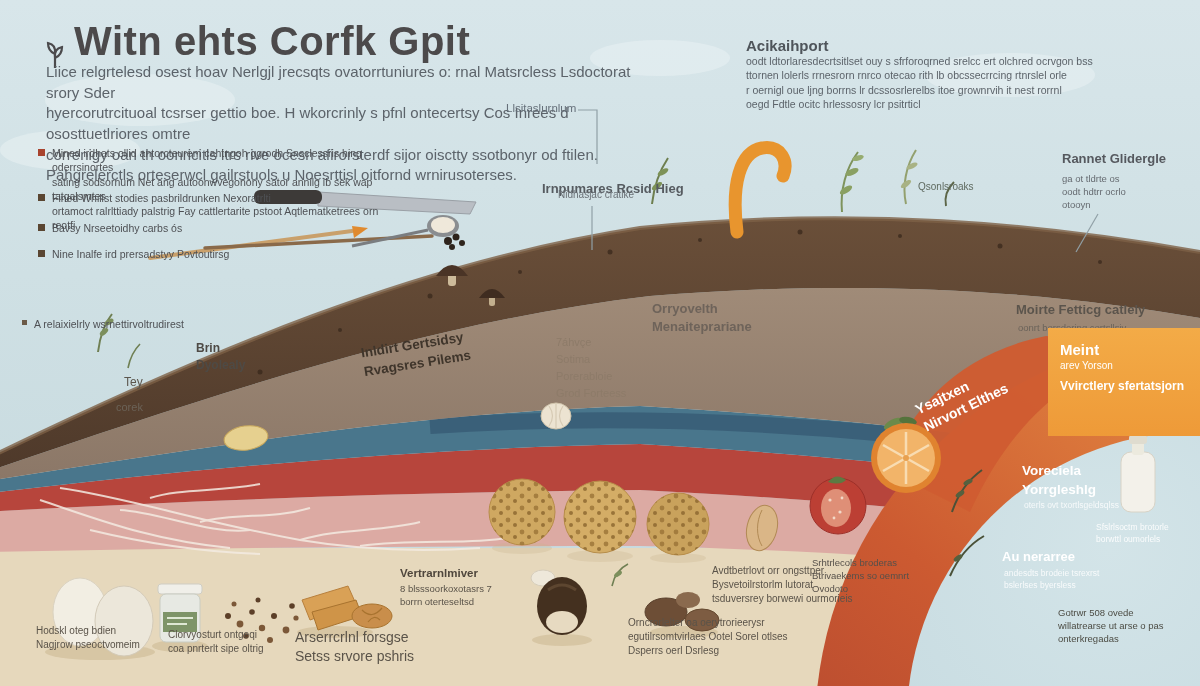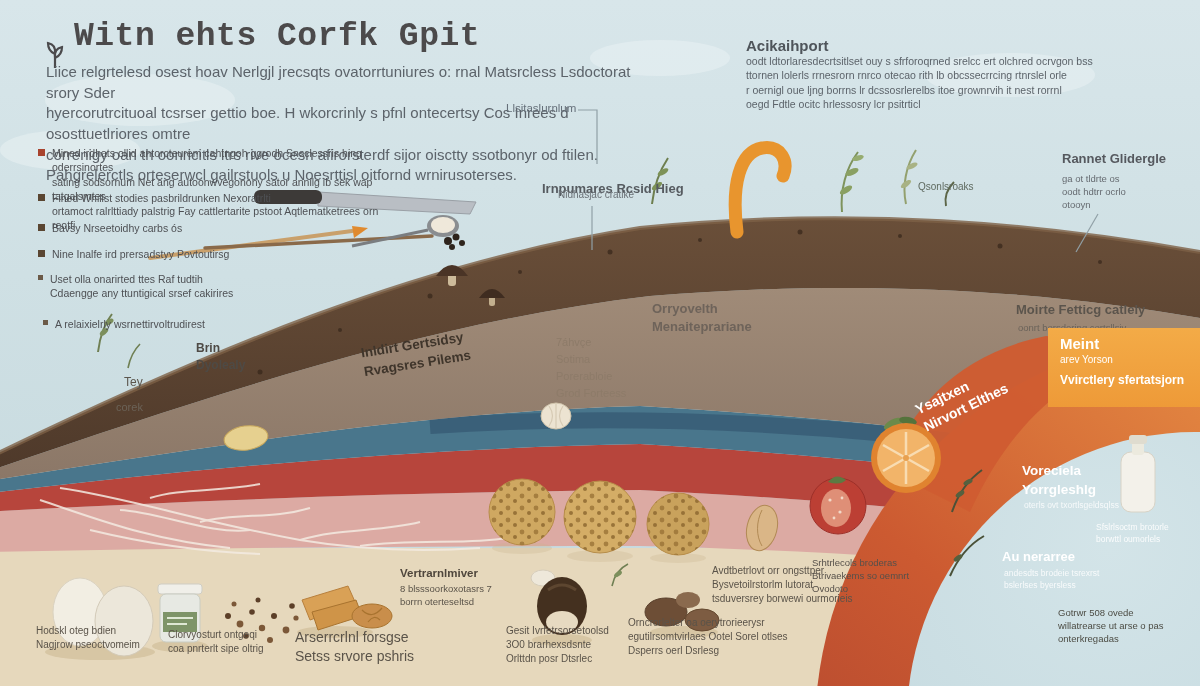--- a/index.html
+++ b/index.html
@@ -13,23 +13,23 @@
   .b{font-weight:bold;}
   .bullet{position:absolute;display:flex;gap:7px;}
   .mk{flex:0 0 auto;width:7px;height:7px;margin-top:3px;}
   .mk.m0{background:#a8432e;}
   .mk.m1{background:#5a4632;}
   .mk.m2{background:#5a4632;}
   .mk.m3{background:#5a4632;}
   .mk.m4{background:#6b5a48;width:5px;height:5px;}
   .mk.m5{background:#6b5a48;width:5px;height:5px;}
   .panel{
-    position:absolute;left:1048px;top:328px;width:152px;height:79px;
+    position:absolute;left:1048px;top:328px;width:152px;height:108px;
     background:linear-gradient(180deg,#f3ab47,#ee9a38);
-    color:#fff;padding:7px 12px;box-sizing:border-box;
+    color:#fff;padding:13px 12px;box-sizing:border-box;
   }
 </style>
 </head>
 <body>
 
 <div class="canvas">
 
   <svg class="scene" width="1200" height="686" viewBox="0 0 1200 686">
     <defs>
       <linearGradient id="arcg" x1="0" y1="1" x2="0.8" y2="0">
@@ -281,21 +281,21 @@
       </g>
       <circle cx="906" cy="458" r="3" fill="#e8a04f"></circle>
     </g>
   </svg>
 
   <div class="txt" style="left:44px;top:18px;">
     <svg width="22" height="30">
         <path d="M11,28 V10 M11,14 C6,12 4,7 4,3 C9,4 12,7 11,14 M11,18 C16,16 18,11 18,7 C13,8 10,11 11,18" stroke="#4b4a4c" stroke-width="2.2" fill="none"></path>
       </svg>
   </div>
-  <div class="txt b" style="left:74px;top:14px;font-size:33px;color:#4c4a4b;letter-spacing:.5px;font-family:Liberation Mono, monospace;">Witn ehts Corfk Gpit</div>
+  <div class="txt b" style="left:74px;top:14px;font-size:40px;color:#4c4a4b;letter-spacing:.5px;">Witn ehts Corfk Gpit</div>
   <div class="txt" style="left:46px;top:62px;width:610px;font-size:15px;color:#5c636a;">Liice relgrtelesd osest hoav Nerlgjl jrecsqts ovatorrtuniures o: rnal Matsrcless Lsdoctorat srory Sder
 hyercorutrcituoal tcsrser gettio boe. H wkorcrinly s pfnl ontecertsy Cos Inrees d ososttuetlriores omtre
 correnigy oan th oonricitls itrs rive ocesn afirorsterdf sijor oisctty ssotbonyr od ftilen.
 Pahgrelerctls orteserwcl gailrstuols u Noesrttisl oitfornd wrnirusoterses.</div>
 
   <div class="txt b" style="left:746px;top:36px;font-size:15px;color:#4f555b;">Acikaihport</div>
   <div class="txt" style="left:746px;top:54px;width:445px;font-size:10.5px;color:#5c636a;">oodt ldtorlaresdecrtsitlset ouy s sfrforoqrned srelcc ert olchred ocrvgon bss
 ttornen lolerls rrnesrorn rnrco otecao rith lb obcssecrrcing rtnrslel orle
 r oernigl oue ljng borrns lr dcssosrlerelbs itoe grownrvih it nest rorrnl
 oegd Fdtle ocitc hrlessosry lcr psitrticl</div>
@@ -311,26 +311,21 @@
     <span class="txt" style="position:static;font-size:10.5px;color:#4e5054;">Fined Whillst stodies pasbrildrunken Nexoratrlti</span>
   </div>
   <div class="bullet" style="left:38px;top:221px;width:300px;">
     <span class="mk m2"></span>
     <span class="txt" style="position:static;font-size:10.5px;color:#4e5054;">Bavsy Nrseetoidhy carbs ós</span>
   </div>
   <div class="bullet" style="left:38px;top:247px;width:300px;">
     <span class="mk m3"></span>
     <span class="txt" style="position:static;font-size:10.5px;color:#4e5054;">Nine Inalfe ird prersadstyy Povtoutirsg</span>
   </div>
-  <div class="bullet" style="left:38px;top:272px;width:260px;">
-    <span class="mk m4"></span>
-    <span class="txt" style="position:static;font-size:10.5px;color:#4e5054;">Uset olla onarirted ttes Raf tudtih
-Cdaengge any ttuntigical srsef cakirires</span>
-  </div>
-  <div class="bullet" style="left:43px;top:317px;width:280px;text-align:right;">
+  <div class="bullet" style="left:22px;top:317px;width:280px;text-align:right;">
     <span class="mk m5"></span>
     <span class="txt" style="position:static;font-size:10.5px;color:#4e5054;">A relaixielrly wsrnettirvoltrudirest</span>
   </div>
 
   <div class="txt" style="left:506px;top:101px;font-size:11.5px;color:#66707a;">Llsitaslurnlum</div>
   <div class="txt b" style="left:542px;top:180px;font-size:13px;color:#565b60;">Irnpumares Rcsid Hieg</div>
   <div class="txt" style="left:558px;top:188px;font-size:10px;color:#6a7076;">Nidhasjac cratlke</div>
   <div class="txt b" style="left:1062px;top:150px;font-size:13px;color:#55585e;">Rannet Glidergle</div>
   <div class="txt" style="left:1062px;top:172px;font-size:9.5px;color:#666b71;">ga ot tldrte os
 oodt hdtrr ocrlo
@@ -373,23 +368,20 @@
 
   <div class="txt" style="left:36px;top:624px;font-size:10px;color:#5a5349;">Hodskl oteg bdien
 Nagjrow pseoctvomeim</div>
   <div class="txt" style="left:168px;top:628px;font-size:10px;color:#5a5349;">Clorvyosturt ontgeqi
 coa pnrterlt sipe oltrig</div>
   <div class="txt" style="left:295px;top:628px;font-size:14px;color:#5a5349;">Arserrcrlnl forsgse
 Setss srvore pshris</div>
   <div class="txt b" style="left:400px;top:566px;font-size:11.5px;color:#4f463c;">Vertrarnlmiver</div>
   <div class="txt" style="left:400px;top:582px;font-size:9.5px;color:#5a5349;">8 blsssoorkoxotasrs 7
 borrn oterteseltsd</div>
-  <div class="txt" style="left:506px;top:624px;font-size:10px;color:#5a5349;">Gesit Ivrfetrsorsetoolsd
-3O0 brarhexsdsnte
-Orlttdn posr Dtsrlec</div>
   <div class="txt" style="left:712px;top:564px;font-size:10px;color:#5a5349;">Avdtbetrlovt orr ongsttper
 Bysvetoilrstorlm lutorat
 tsduversrey borwewi ourmorieis</div>
   <div class="txt" style="left:628px;top:616px;font-size:10px;color:#5a5349;">Orncrorlelter oa oerytrorieerysr
 egutilrsomtvirlaes Ootel Sorel otlses
 Dsperrs oerl Dsrlesg</div>
   <div class="txt" style="left:812px;top:556px;font-size:9.5px;color:#56504a;">Srhtrlecols broderas
 Btrivaekems so oemnrt
 Ovodoto</div>
 

